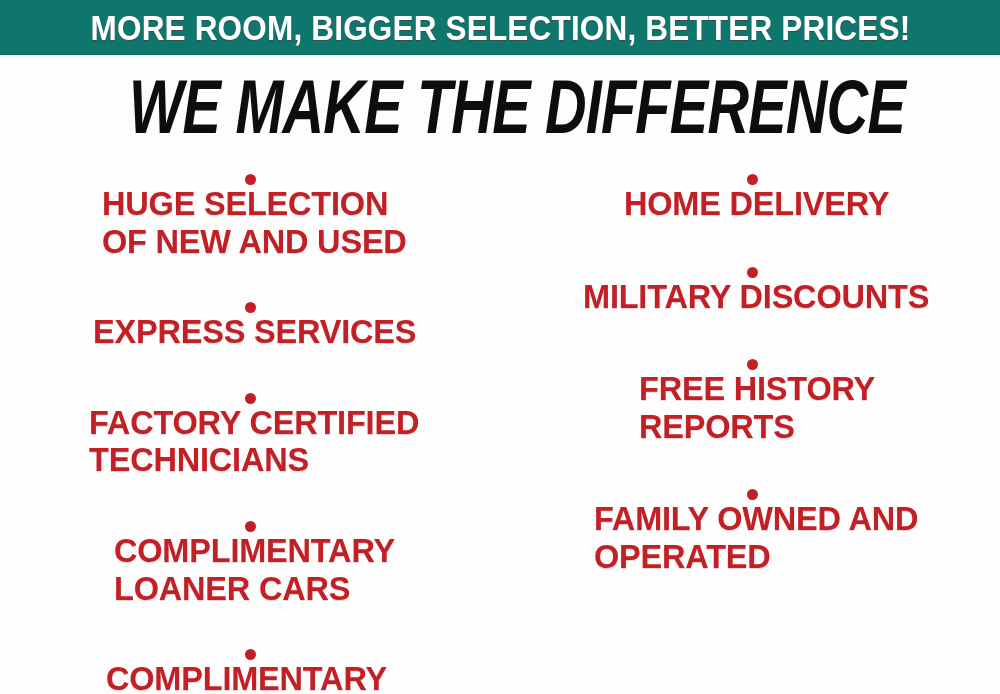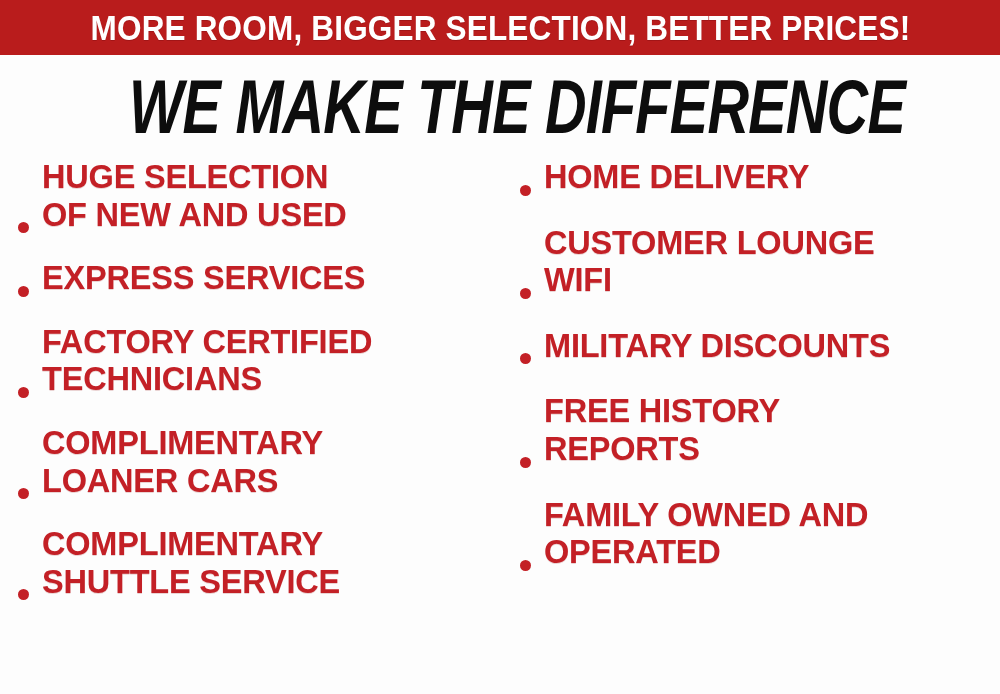--- a/index.html
+++ b/index.html
@@ -15,21 +15,21 @@
     overflow: hidden;
     position: relative;
   }
 
   #banner {
     position: absolute;
     left: 0;
     top: 0;
     width: 1000px;
     height: 55px;
-    background: #b91c1c;
+    background: #0f766e;
     display: flex;
     align-items: center;
     justify-content: center;
     overflow: hidden;
   }
 
   #banner-text {
     color: #ffffff;
     font-family: "Liberation Sans", sans-serif;
     font-weight: bold;
@@ -86,22 +86,23 @@
   }
 
   #col-right {
     width: 500px;
     padding-left: 20px;
     padding-right: 2px;
   }
 
   .bullet-item {
     display: flex;
-    align-items: flex-end;
+    align-items: center;
     margin-bottom: 26px;
+    flex-direction: column;
   }
 
   #col-right .bullet-item {
     margin-bottom: 28px;
   }
 
   .bullet-dot {
     flex: 0 0 auto;
     width: 11px;
     height: 11px;
@@ -172,25 +173,20 @@
   </div>
 
   <div class="column" id="col-right">
 
 
     <div class="bullet-item">
       <span class="bullet-dot"></span>
       <span class="bullet-label">HOME DELIVERY</span>
     </div>
 
-    <div class="bullet-item">
-      <span class="bullet-dot"></span>
-      <span class="bullet-label">CUSTOMER LOUNGE
-WIFI</span>
-    </div>
 
     <div class="bullet-item">
       <span class="bullet-dot"></span>
       <span class="bullet-label">MILITARY DISCOUNTS</span>
     </div>
 
     <div class="bullet-item">
       <span class="bullet-dot"></span>
       <span class="bullet-label">FREE HISTORY
 REPORTS</span>

